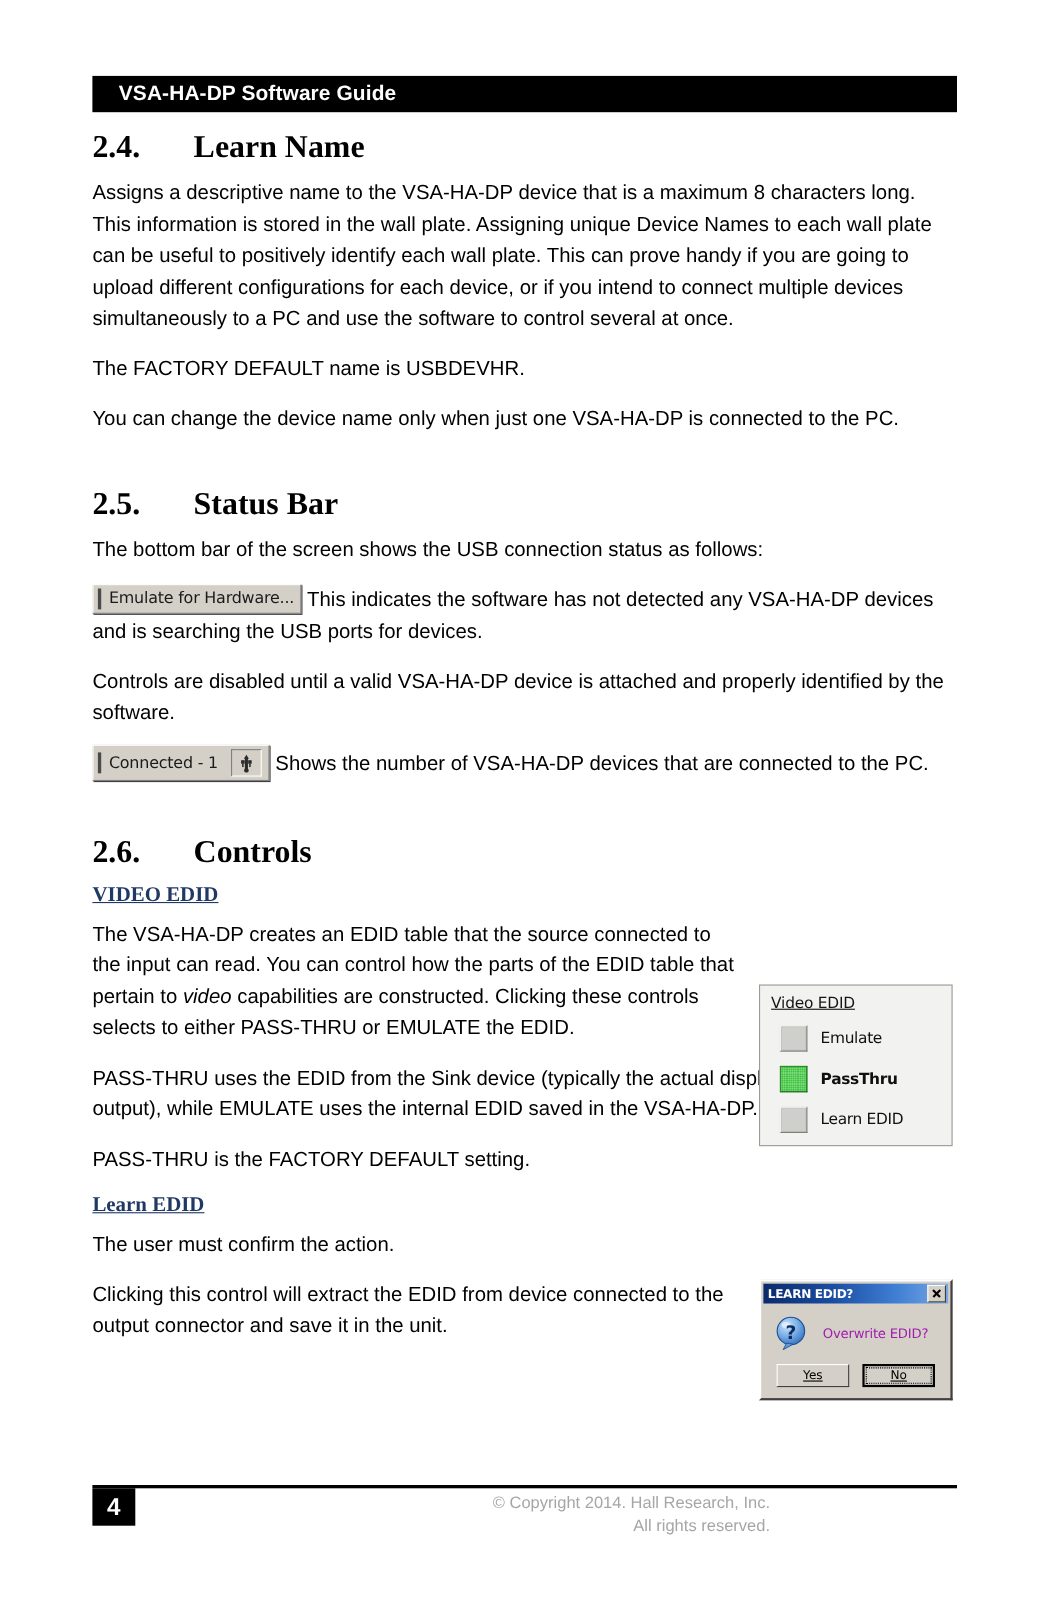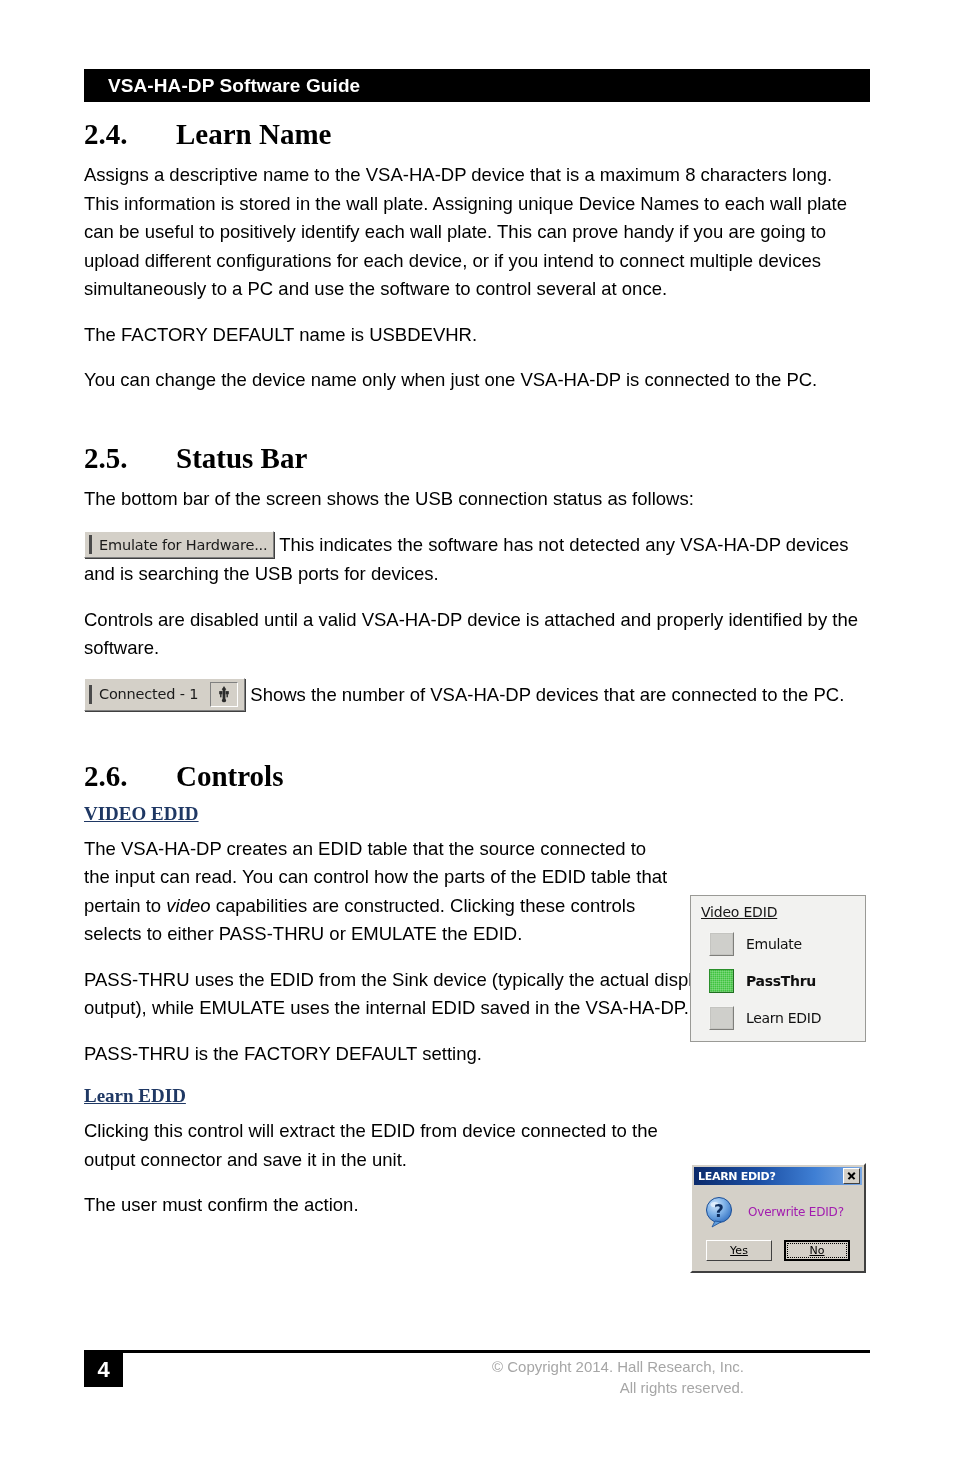--- a/index.html
+++ b/index.html
@@ -15,21 +15,20 @@
     overflow: hidden;
   }
 
   
   .page {
     position: absolute;
     left: 0; top: 0;
     width: 784px;
     height: 1475px;
     background: #ffffff;
-    padding-left: 44px;
   }
 
   
   .header-bar {
     position: absolute;
     left: 84px;
     top: 69px;
     width: 786px;
     height: 33px;
     background: #000000;
@@ -413,22 +412,22 @@
 
     <p class="body narrow"><span>The VSA-HA-DP creates an EDID table that the source connected to the input can read. You can control how the parts of the EDID table that pertain to </span><i>video</i><span> capabilities are constructed. Clicking these controls selects to either PASS-THRU or EMULATE the EDID.</span></p>
 
     <p class="body">PASS-THRU uses the EDID from the Sink device (typically the actual display connected to the output), while EMULATE uses the internal EDID saved in the VSA-HA-DP.</p>
     <p class="body">PASS-THRU is the FACTORY DEFAULT setting.</p>
 
     <div>
       <h3 class="sub">Learn EDID</h3>
     </div>
 
+    <p class="body">The user must confirm the action.</p>
     <p class="body narrow">Clicking this control will extract the EDID from device connected to the output connector and save it in the unit.</p>
-    <p class="body">The user must confirm the action.</p>
 
   </div>
 
   <div class="fig-video-edid">
     <div class="gloss"></div>
     <div class="ve-title">Video EDID</div>
 
     <div class="ve-row r0">
       <div class="ve-btn"></div>
       <div class="ve-label">Emulate</div>

